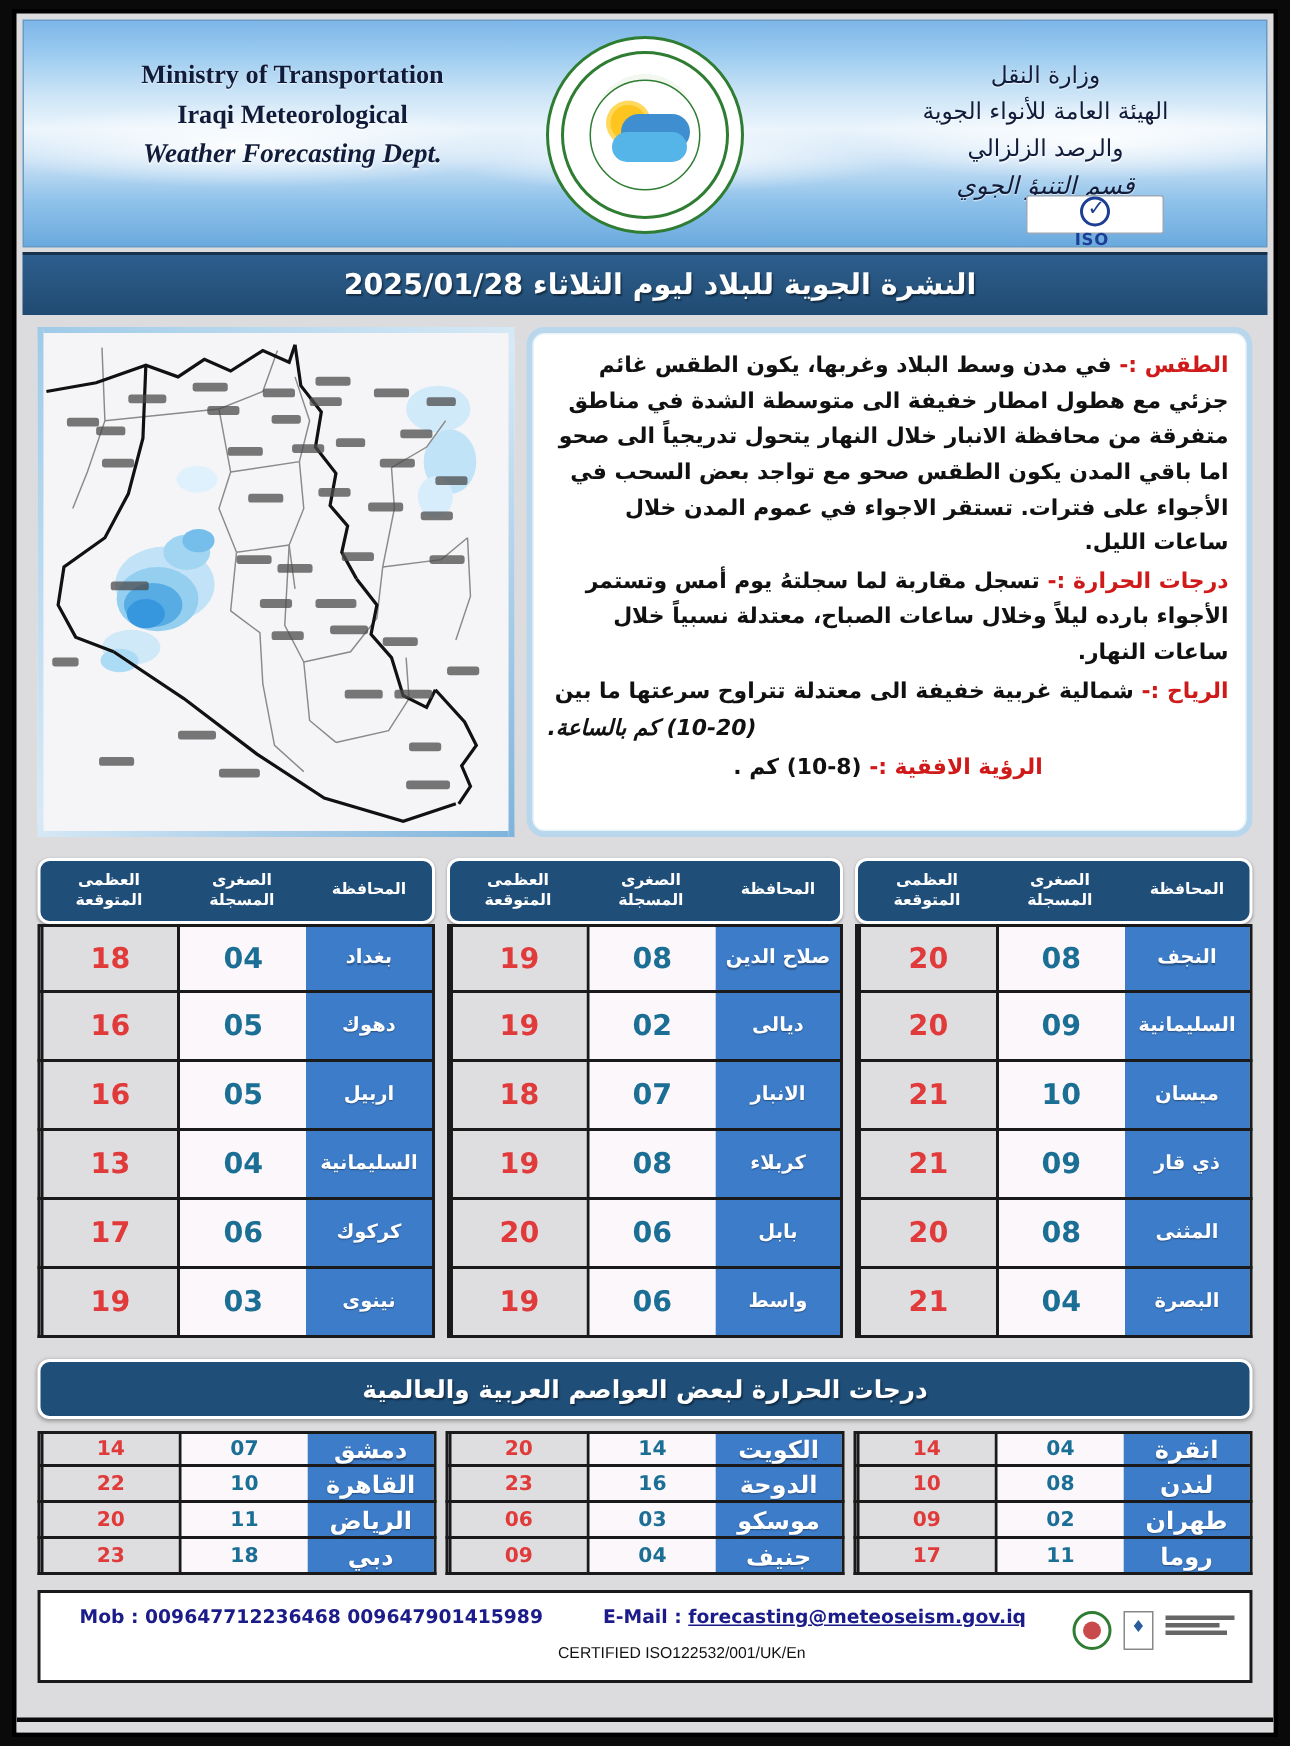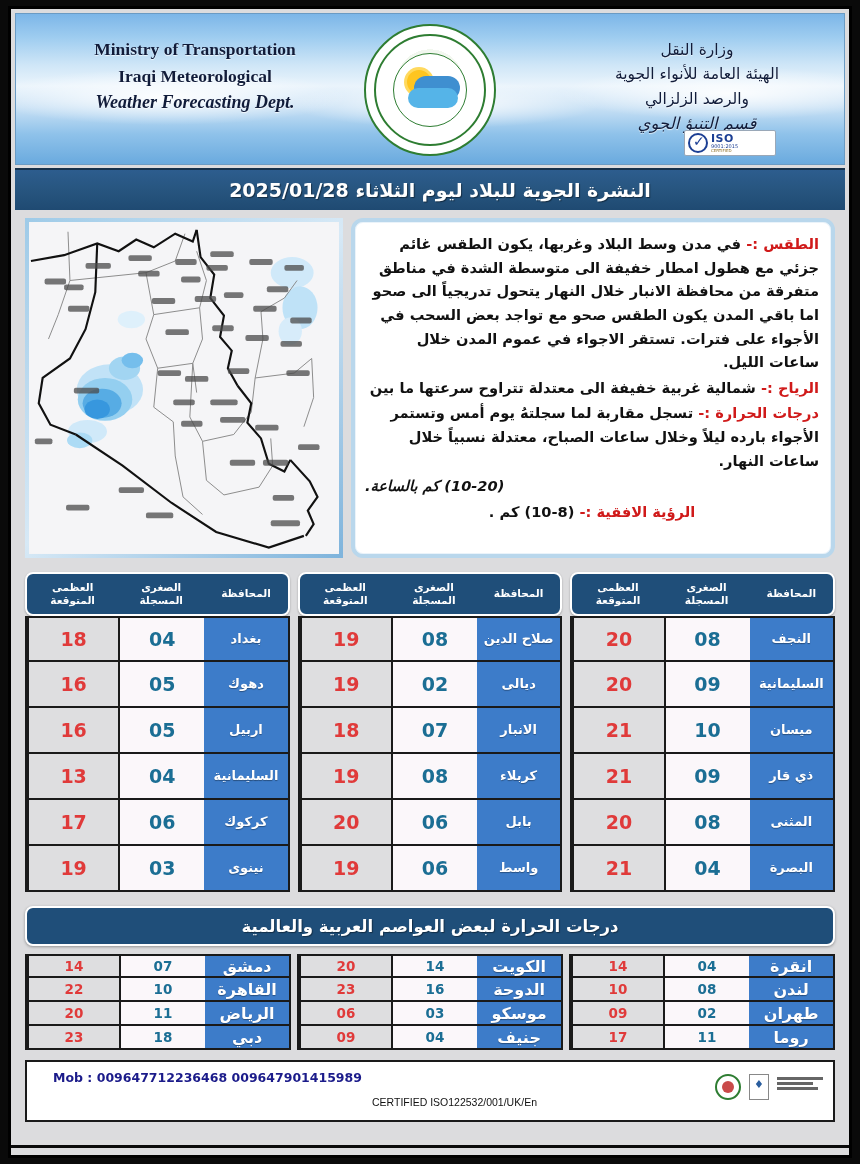--- a/index.html
+++ b/index.html
@@ -84,21 +84,21 @@
   }
   .logo-cloud2 {
     position: absolute; left: 14px; top: 34px; width: 50px; height: 20px;
     border-radius: 12px; background: #55b4e8;
   }
 
   .iso-badge {
     position: absolute; right: 68px; bottom: 8px;
     width: 92px; height: 26px; background: #ffffff;
     border: 1px solid #9aa8b8; border-radius: 2px;
-    display: flex; align-items: center; gap: 3px; padding: 0 3px;
+    display: flex; align-items: center; gap: 3px; padding: 0 3px; flex-direction: column;
   }
   .iso-mark {
     width: 20px; height: 20px; border-radius: 50%;
     border: 2px solid #1c3f94; position: relative; flex: none;
   }
   .iso-mark::after {
     content: "✓"; position: absolute; left: 3px; top: -2px;
     font-size: 14px; color: #1c3f94; font-weight: bold;
   }
   .iso-txt { flex: 1; line-height: 1; }
@@ -454,26 +454,26 @@
         </g>
       </svg>
     </div>
 
     <div class="textbox">
       <p>
         <span class="lbl">الطقس :-</span>
         <span>في مدن وسط البلاد وغربها، يكون الطقس غائم جزئي مع  هطول امطار خفيفة الى متوسطة الشدة في مناطق متفرقة من محافظة الانبار  خلال النهار  يتحول تدريجياً الى صحو اما باقي المدن يكون الطقس صحو مع تواجد بعض السحب في الأجواء على فترات. تستقر الاجواء في عموم المدن خلال ساعات الليل.</span>
       </p>
       <p>
+        <span class="lbl">درجات الحرارة :-</span>
+        <span>تسجل مقاربة لما سجلتهُ يوم أمس وتستمر الأجواء  بارده  ليلاً وخلال ساعات الصباح، معتدلة نسبياً خلال ساعات النهار.</span>
+      </p>
+      <p>
         <span class="lbl">الرياح :-</span>
         <span>شمالية غربية خفيفة الى معتدلة تتراوح سرعتها ما بين</span>
-      </p>
-      <p>
-        <span class="lbl">درجات الحرارة :-</span>
-        <span>تسجل مقاربة لما سجلتهُ يوم أمس وتستمر الأجواء  بارده  ليلاً وخلال ساعات الصباح، معتدلة نسبياً خلال ساعات النهار.</span>
       </p>
       <p class="txt-left">
         <span>(10-20) كم بالساعة.</span>
       </p>
       <p class="txt-center">
         <span class="lbl">الرؤية الافقية :-</span>
         <span>(8-10) كم .</span>
       </p>
     </div>
   </div>
@@ -670,20 +670,24 @@
       </div>
     </div>
   </div>
 
   <div class="footer">
     <div class="foot-line">
       <div class="foot-mob">
         <span>Mob :</span>
         <span>009647712236468   009647901415989</span>
       </div>
+      <div class="foot-mail">
+        <span>E-Mail :</span>
+        <a href="#">forecasting@meteoseism.gov.iq</a>
+      </div>
     </div>
     <div class="foot-cert">CERTIFIED ISO122532/001/UK/En</div>
     <div class="foot-logos">
       <div class="flogo1"></div>
       <div class="flogo2"></div>
       <div class="flogo3">
         <div></div>
           <div></div>
           <div></div>
       </div>

